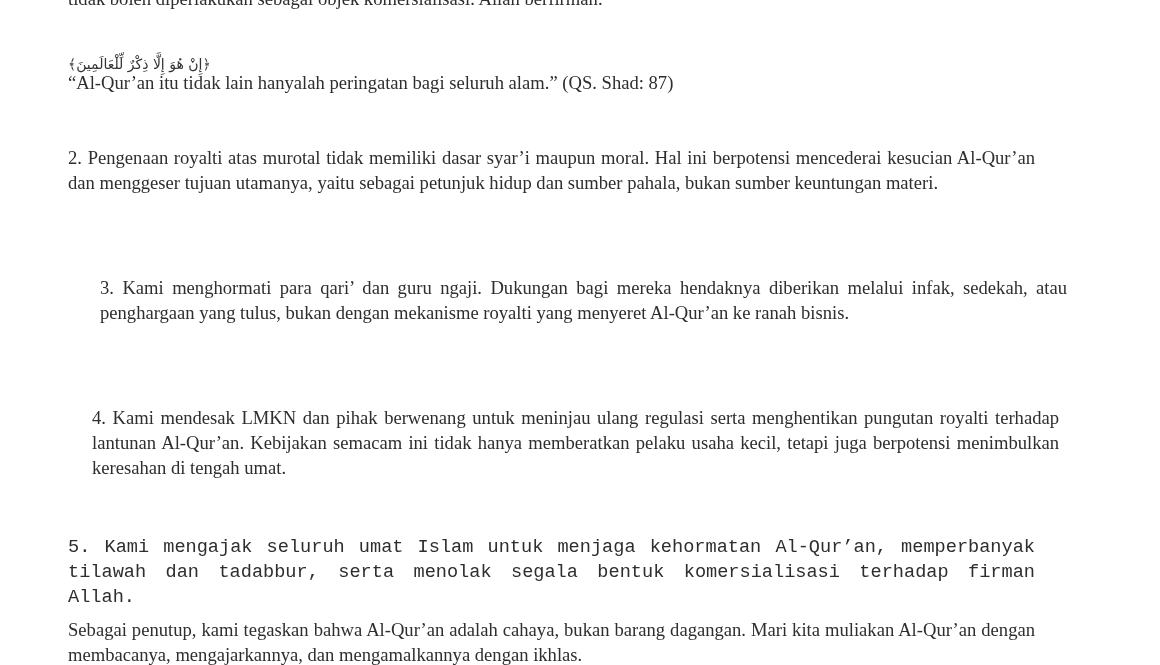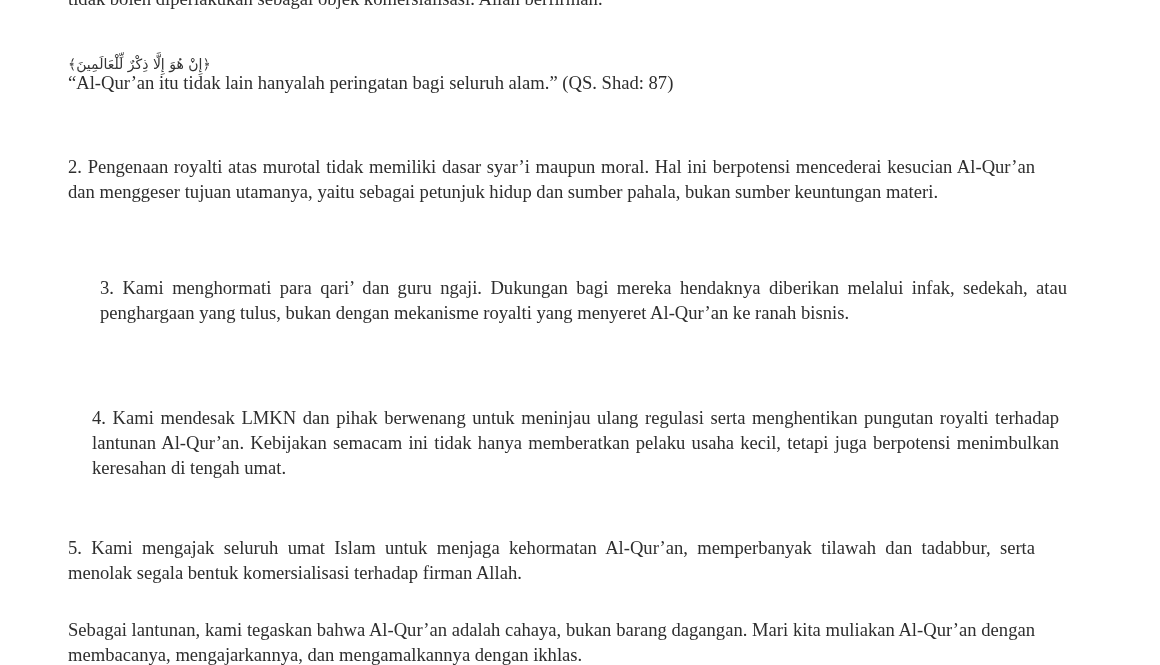--- a/index.html
+++ b/index.html
@@ -54,37 +54,37 @@
   </p>
 
   <div class="arabic" style="top:68px;">
     <span>﴿إِنْ هُوَ إِلَّا ذِكْرٌ لِّلْعَالَمِينَ﴾</span>
   </div>
 
   <p class="para" style="top:84px;">
     <span>“Al-Qur’an itu tidak lain hanyalah peringatan bagi seluruh alam.” (QS. Shad: 87)</span>
   </p>
 
-  <p class="para last-left" style="top:168px;">
+  <p class="para last-left" style="top:159px;">
     <span>2.</span>
     <span>Pengenaan royalti atas murotal tidak memiliki dasar syar’i maupun moral. Hal ini berpotensi mencederai kesucian Al-Qur’an dan menggeser tujuan utamanya, yaitu sebagai petunjuk hidup dan sumber pahala, bukan sumber keuntungan materi.</span>
   </p>
 
   <p class="para last-left" style="top:289px;margin-left:32px;">
     <span>3.</span>
     <span>Kami menghormati para qari’ dan guru ngaji. Dukungan bagi mereka hendaknya diberikan melalui infak, sedekah, atau penghargaan yang tulus, bukan dengan mekanisme royalti yang menyeret Al-Qur’an ke ranah bisnis.</span>
   </p>
 
   <p class="para last-left" style="top:419px;margin-left:24px;">
     <span>4.</span>
     <span>Kami mendesak LMKN dan pihak berwenang untuk meninjau ulang regulasi serta menghentikan pungutan royalti terhadap lantunan Al-Qur’an. Kebijakan semacam ini tidak hanya memberatkan pelaku usaha kecil, tetapi juga berpotensi menimbulkan keresahan di tengah umat.</span>
   </p>
 
-  <p class="para last-left" style="top:549px;">
+  <p class="para last-left" style="top:549px;font-family:Liberation Mono, monospace;">
     <span>5.</span>
     <span>Kami mengajak seluruh umat Islam untuk menjaga kehormatan Al-Qur’an, memperbanyak tilawah dan tadabbur, serta menolak segala bentuk komersialisasi terhadap firman Allah.</span>
   </p>
 
   <p class="para last-left" style="top:631px;">
-    <span>Sebagai lantunan, kami tegaskan bahwa Al-Qur’an adalah cahaya, bukan barang dagangan. Mari kita muliakan Al-Qur’an dengan membacanya, mengajarkannya, dan mengamalkannya dengan ikhlas.</span>
+    <span>Sebagai penutup, kami tegaskan bahwa Al-Qur’an adalah cahaya, bukan barang dagangan. Mari kita muliakan Al-Qur’an dengan membacanya, mengajarkannya, dan mengamalkannya dengan ikhlas.</span>
   </p>
 
 </div>
 
 </body></html>

